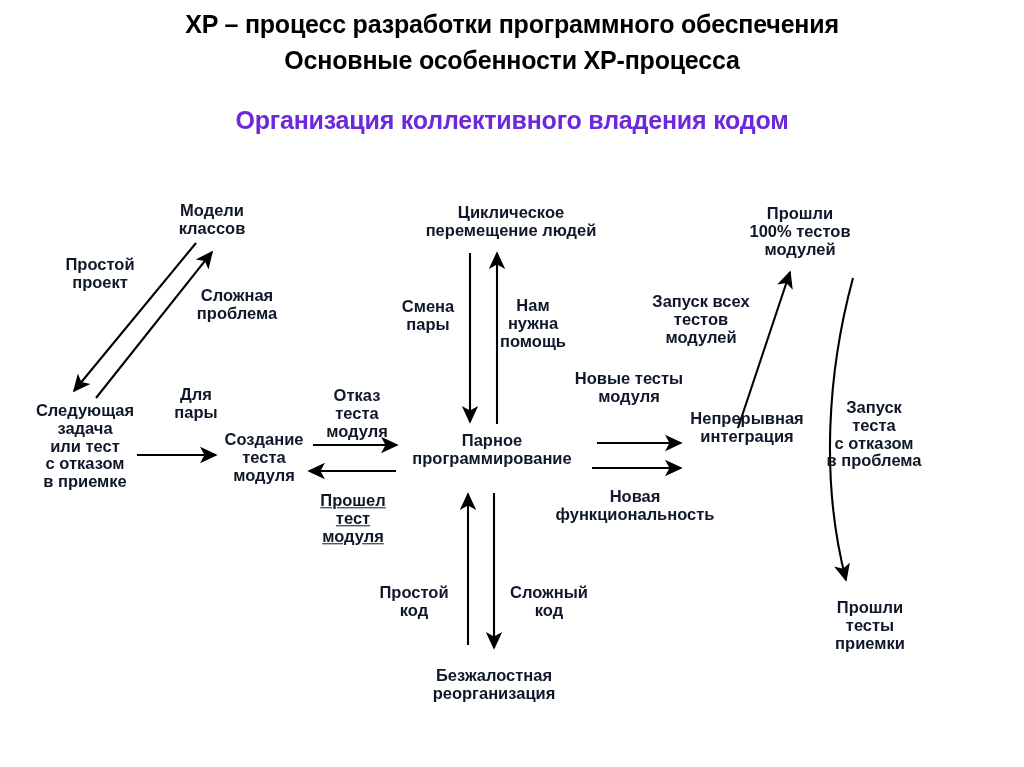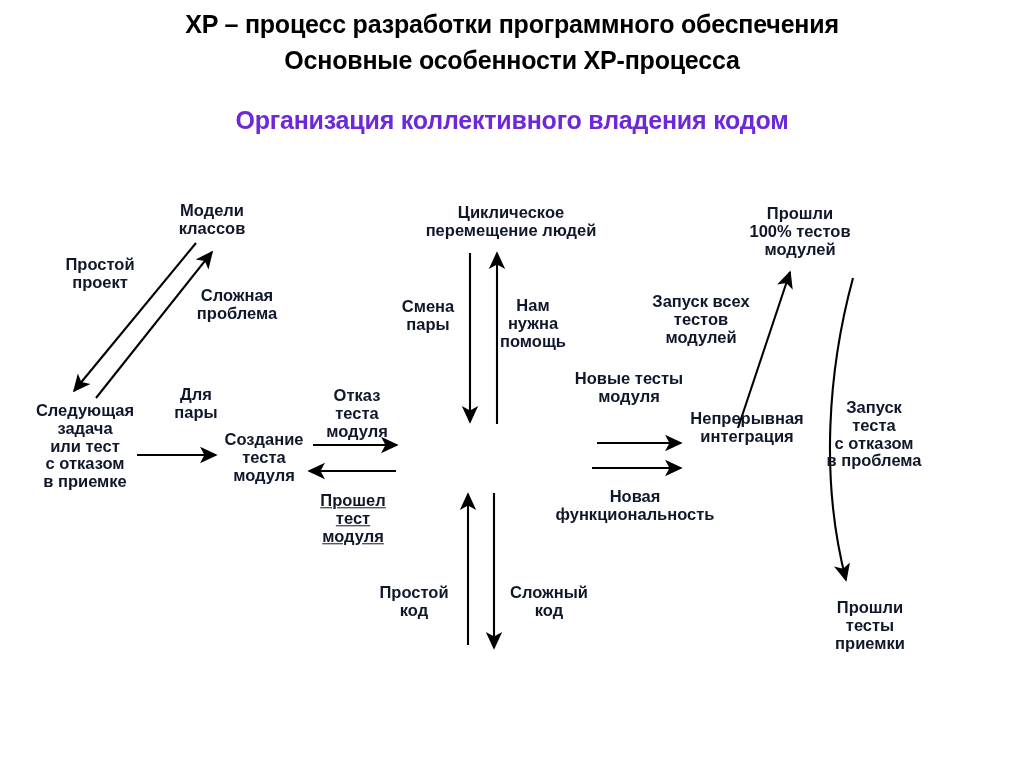--- a/index.html
+++ b/index.html
@@ -134,21 +134,25 @@
 с отказом
 в приемке</div>
 
   <div class="node ctr" style="left:264px; top:458px;">Создание
 теста
 модуля</div>
 
   <div class="node ctr" style="left:511px; top:222px;">Циклическое
 перемещение людей</div>
 
-
+  <div class="node ctr" style="left:492px; top:450px;">Парное
+программирование</div>
+
+  <div class="node ctr" style="left:494px; top:685px;">Безжалостная
+реорганизация</div>
 
   <div class="node ctr" style="left:800px; top:232px;">Прошли
 100% тестов
 модулей</div>
 
   <div class="node ctr" style="left:747px; top:428px;">Непрерывная
 интеграция</div>
 
   <div class="node ctr" style="left:870px; top:626px;">Прошли
 тесты

